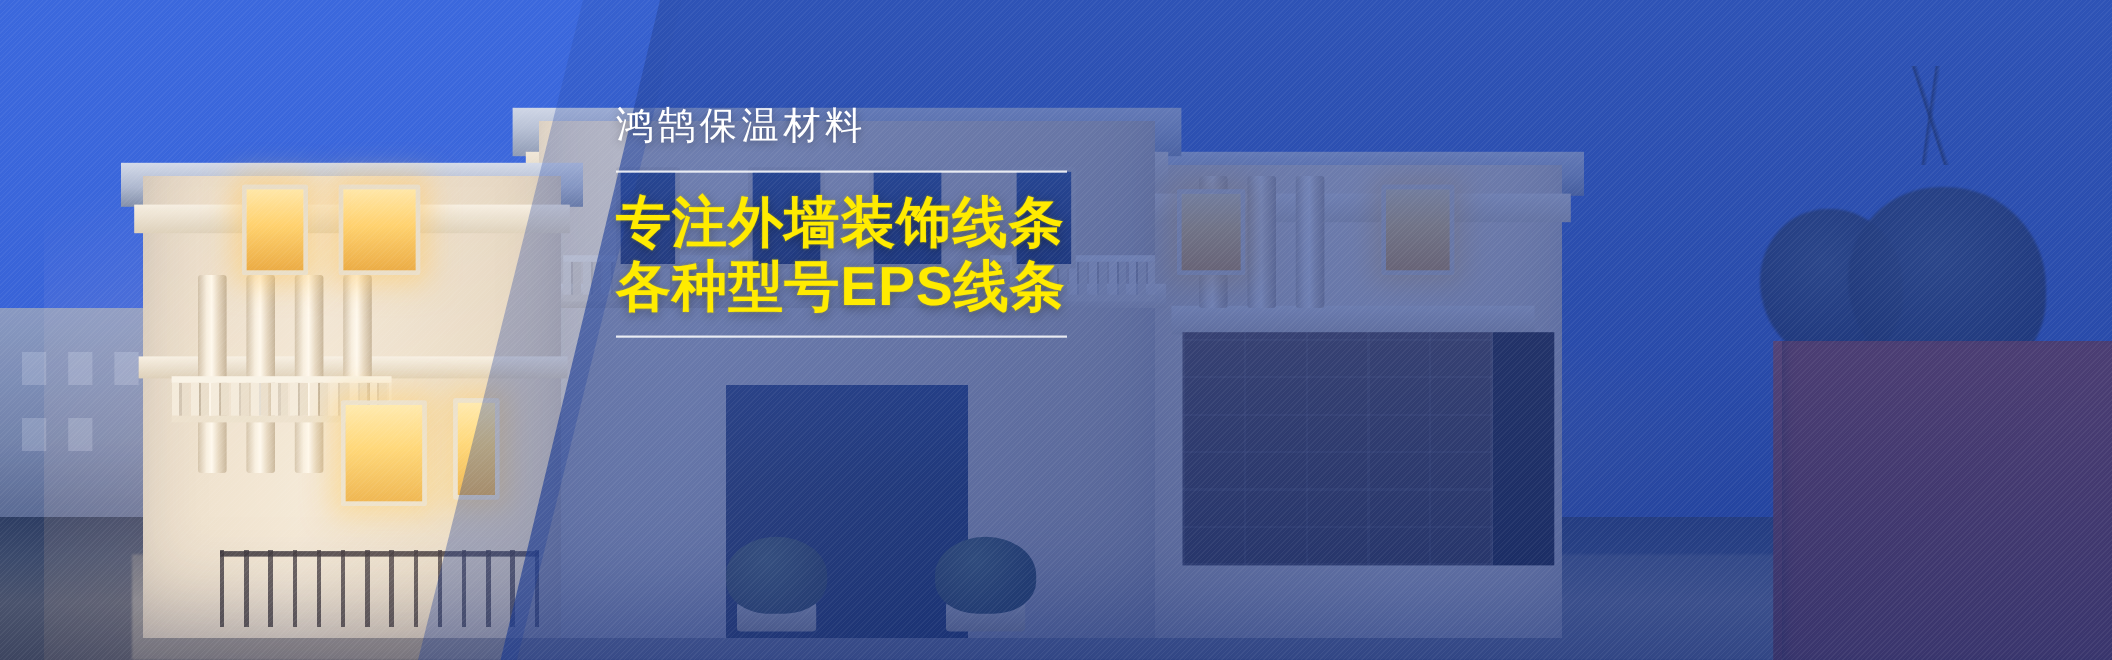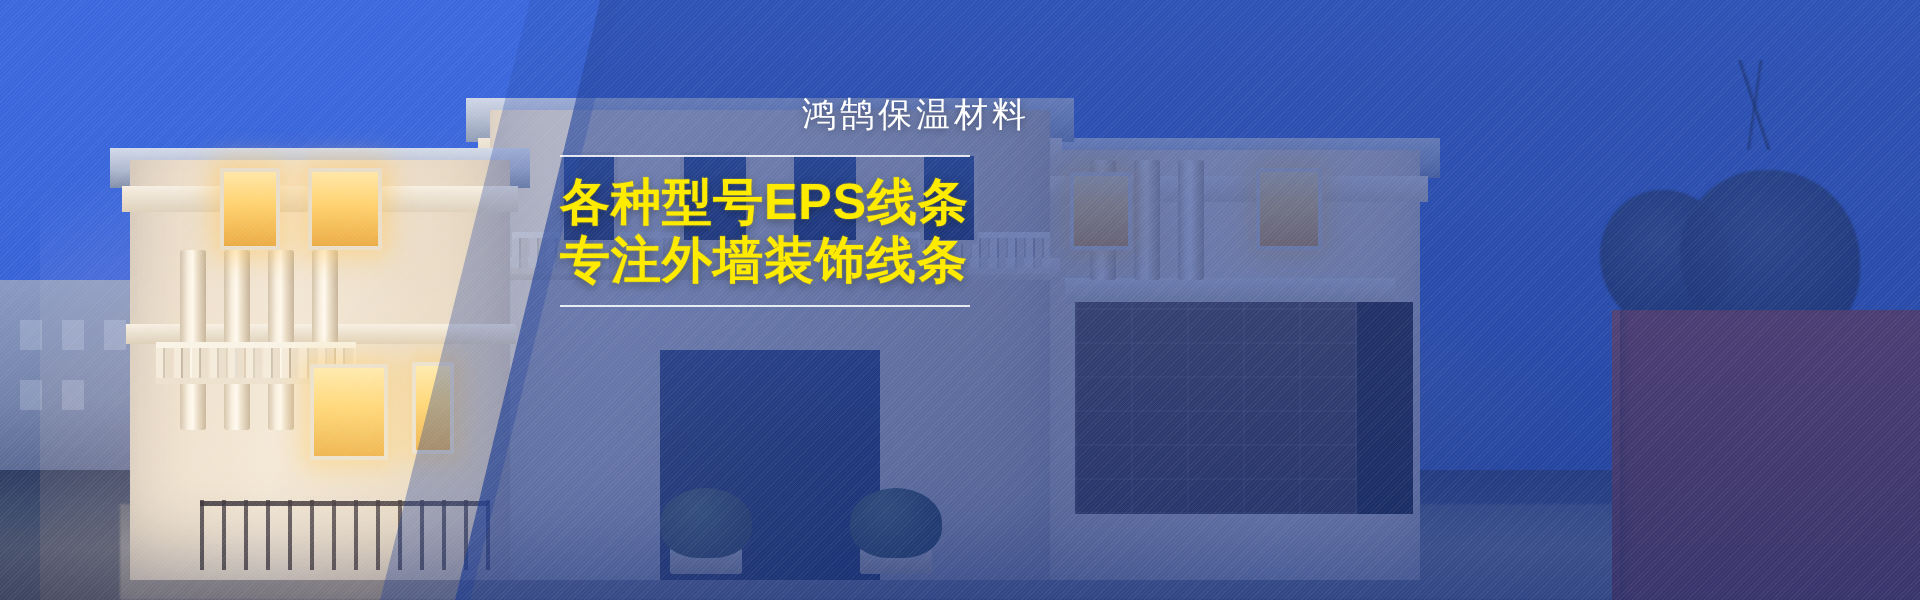--- a/index.html
+++ b/index.html
@@ -253,21 +253,20 @@
   .content{
     position:absolute; left:560px; top:96px;
     width:470px;
   }
 
   .brand{
     font-size:34px; color:#ffffff; letter-spacing:4px;
     line-height:1.1; font-weight:400;
     text-shadow:0 2px 8px rgba(0,0,0,.35);
     white-space:nowrap;
-    text-align:right;
   }
 
   .rule{
     height:2px; background:rgba(255,255,255,.85);
     margin:22px 0 16px 0; width:410px;
   }
   .rule-2{
     height:2px; background:rgba(255,255,255,.85);
     margin:16px 0 18px 0; width:410px;
   }
@@ -367,18 +366,18 @@
   </div>
 
   <div class="overlay-panel"></div>
   <div class="overlay-panel-2"></div>
 
   <div class="texture"></div>
 
   <div class="content">
     <div class="brand">鸿鹄保温材料</div>
     <div class="rule"></div>
+    <div class="headline">专注外墙装饰线条</div>
     <div class="headline">各种型号EPS线条</div>
-    <div class="headline">专注外墙装饰线条</div>
     <div class="rule-2"></div>
   </div>
 
 </div>
 
 </body></html>

